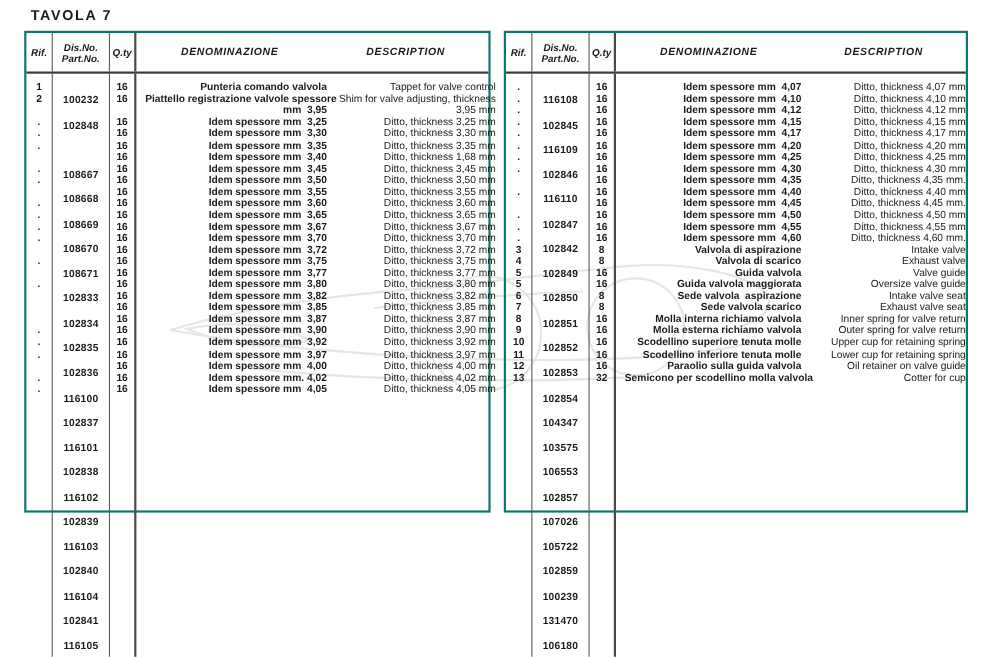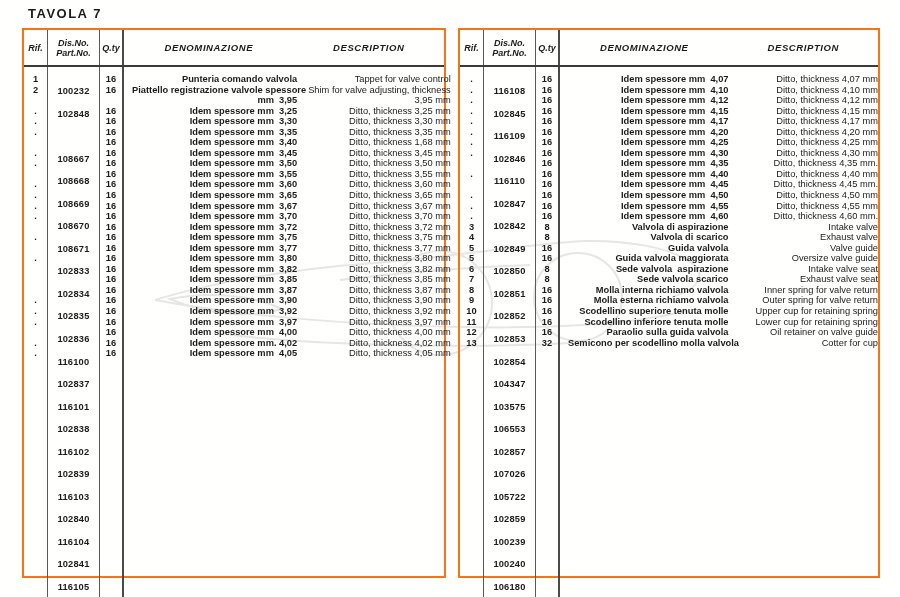--- a/index.html
+++ b/index.html
@@ -11,22 +11,22 @@
   .page-title{
     position:absolute;left:28px;top:6px;
     font-size:13px;font-weight:bold;letter-spacing:1.5px;
     white-space:pre;z-index:2;
   }
   .watermark{
     position:absolute;left:140px;top:185px;width:600px;height:220px;
     z-index:0;pointer-events:none;
   }
   .ptable{
-    position:absolute;top:28px;height:550px;box-sizing:border-box;
-    border:2px solid #f97316;background:transparent;z-index:1;
+    position:absolute;top:28px;height:438px;box-sizing:border-box;
+    border:2px solid #0f766e;background:transparent;z-index:1;
     display:flex;flex-direction:column;
   }
   .ptable-left{left:22px;width:424px;}
   .ptable-right{left:458px;width:422px;}
   .thead{
     flex:0 0 37px;display:flex;align-items:stretch;
     border-bottom:2px solid #3a3a3a;box-sizing:border-box;
   }
   .tbody{flex:1;display:flex;align-items:stretch;padding-top:0;}
   .c-rif{width:24px;flex:0 0 24px;border-right:1px solid #5a5a5a;box-sizing:border-box;}
@@ -291,21 +291,21 @@
         <div class="ln">102853</div>
         <div class="ln">102854</div>
         <div class="ln">104347</div>
         <div class="ln">103575</div>
         <div class="ln">106553</div>
         <div class="ln">102857</div>
         <div class="ln">107026</div>
         <div class="ln">105722</div>
         <div class="ln">102859</div>
         <div class="ln">100239</div>
-        <div class="ln">100240</div>
+        <div class="ln">131470</div>
         <div class="ln">106180</div>
         <div class="ln">106181</div>
         <div class="ln">100243</div>
         <div class="ln">102862</div>
       </div>
     <div class="c-qty tb-col b-qty">
         <div class="ln">16</div>
         <div class="ln">16</div>
         <div class="ln">16</div>
         <div class="ln">16</div>

